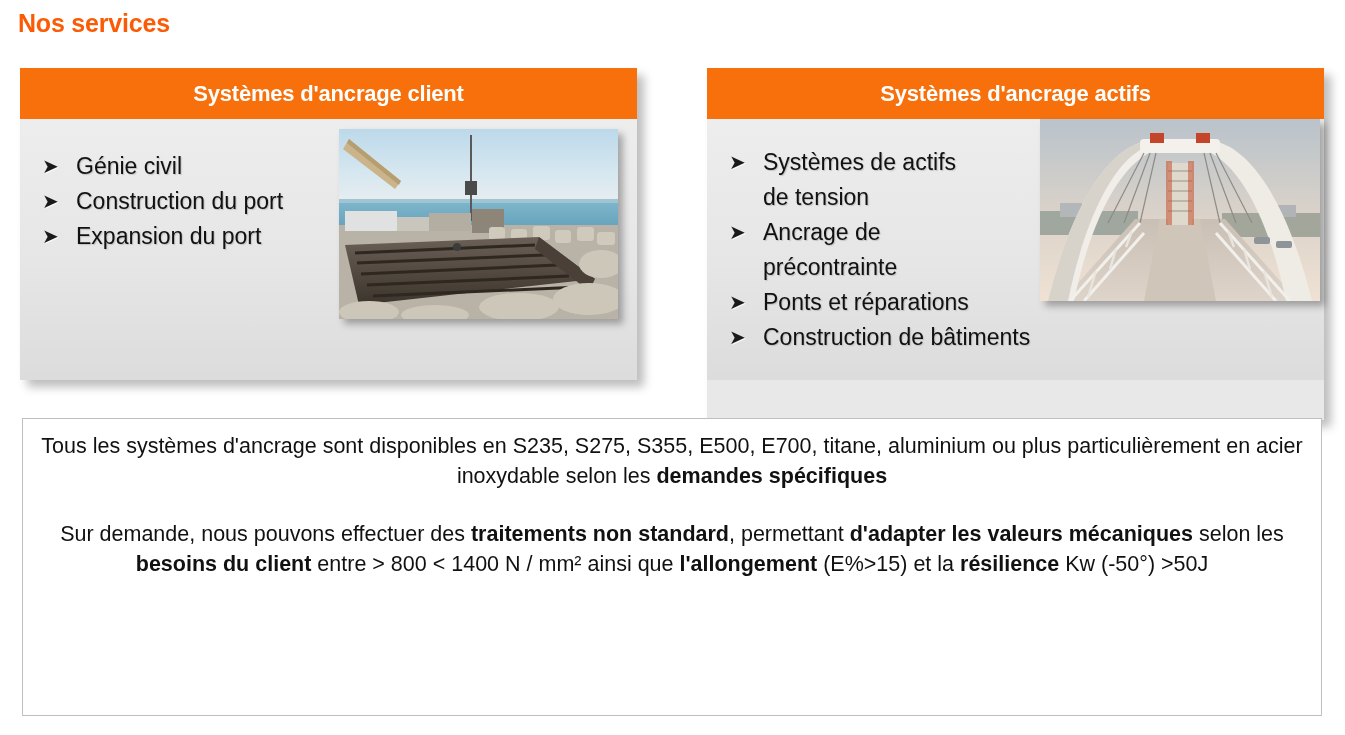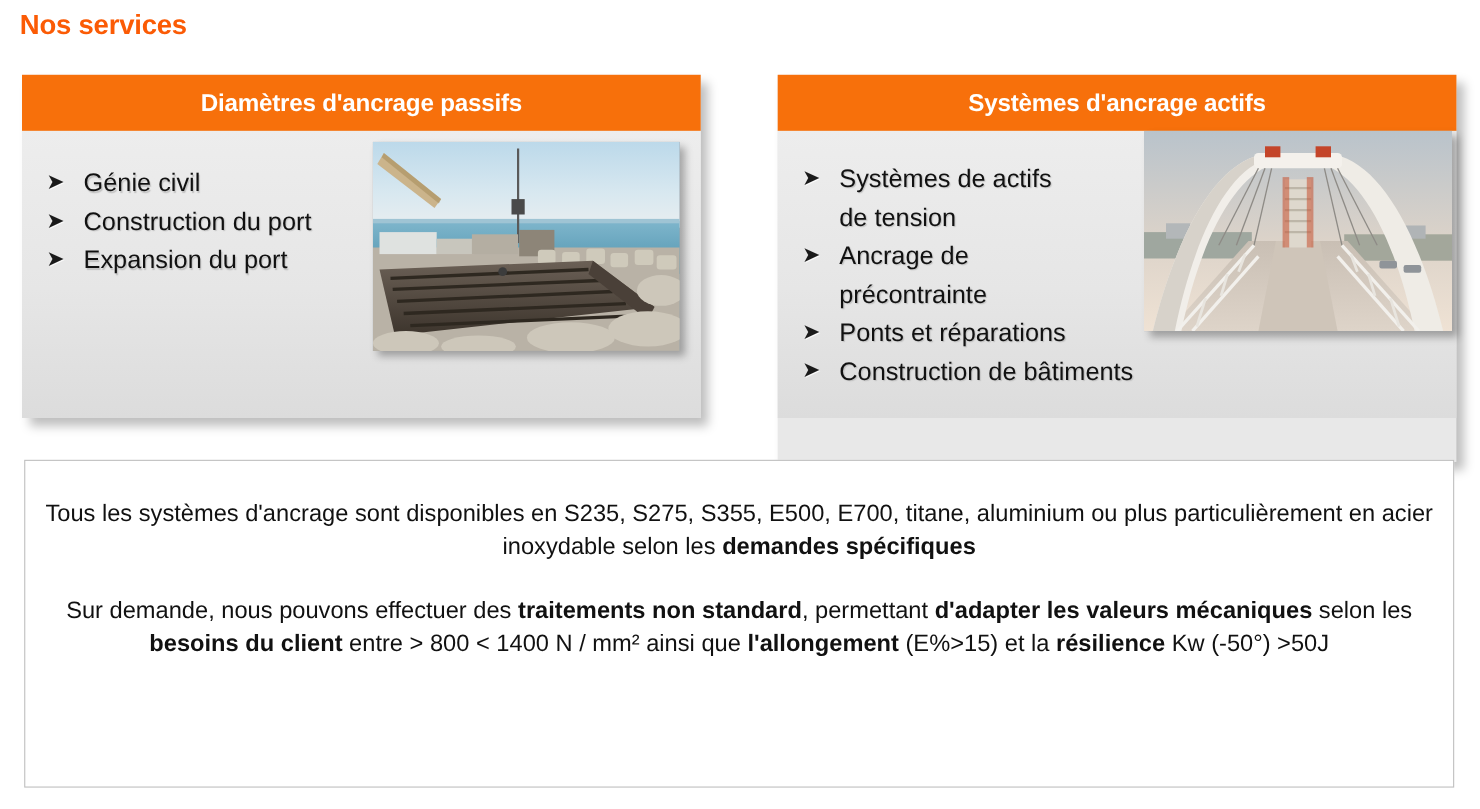--- a/index.html
+++ b/index.html
@@ -109,37 +109,37 @@
     box-sizing: border-box;
   }
   .para {
     text-align: center;
     font-size: 21.5px;
     line-height: 30px;
     color: #111111;
     padding: 0 18px;
   }
   #para-1 { margin-top: 16px; }
-  #para-2 { margin-top: 33px; }
+  #para-2 { margin-top: 12px; }
   #para-3 { margin-top: 28px; }
 
   .b  { font-weight: bold; }
   .hl {
     font-weight: bold;
     color: #E8700D;
     text-decoration: underline;
   }
 </style>
 </head>
 <body>
 
 <div id="page-title">Nos services</div>
 
 <div class="card" id="card-passive">
-  <div class="card-header">Diamètres d'ancrage passifs</div>
+  <div class="card-header">Systèmes d'ancrage client</div>
   <div class="card-body">
 
     <ul class="bullets">
       <li>
         <span class="bullet-icon">➤</span>
         <span class="bullet-label">Génie civil</span>
       </li>
       <li>
         <span class="bullet-icon">➤</span>
         <span class="bullet-label">Construction du port</span>

